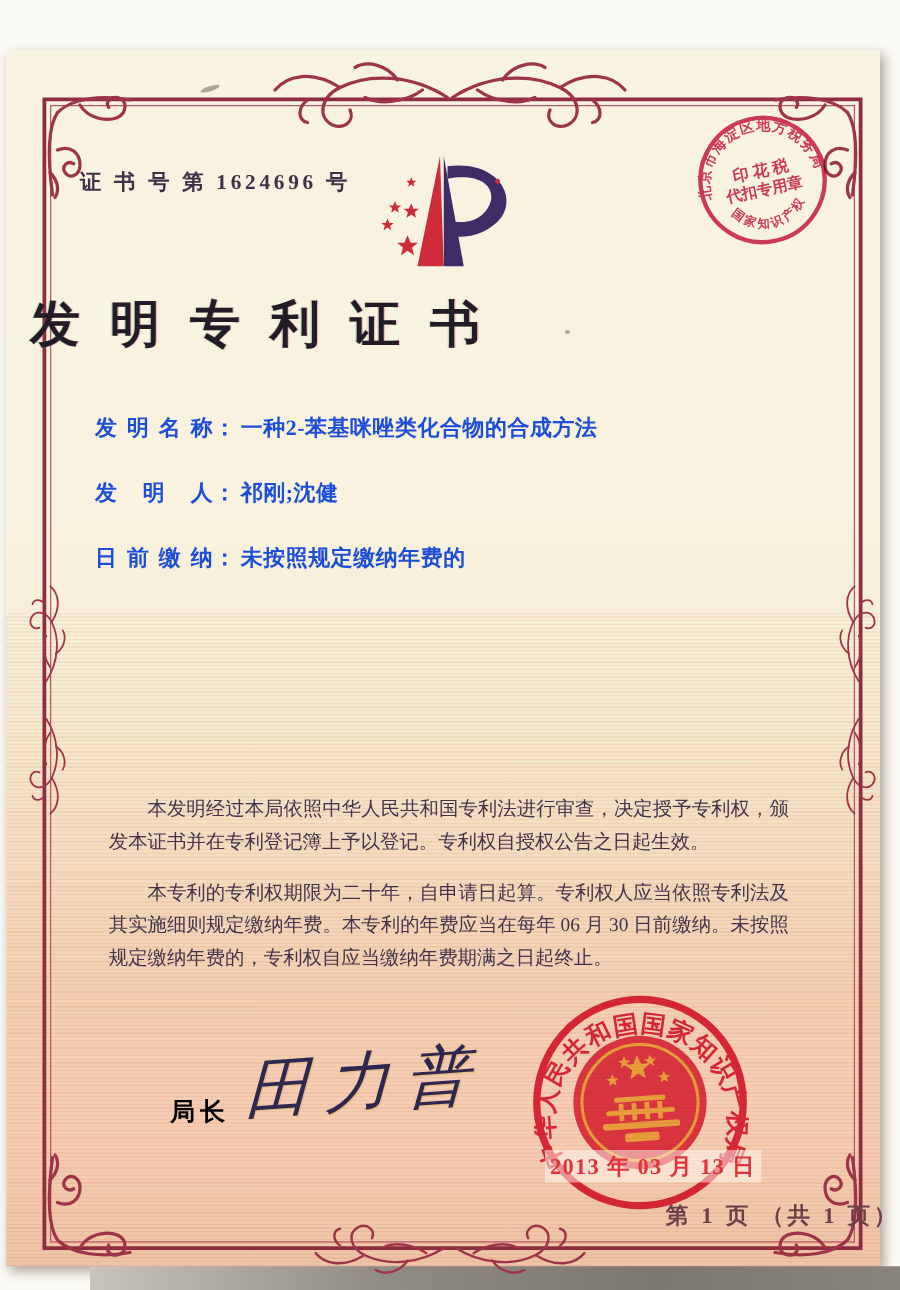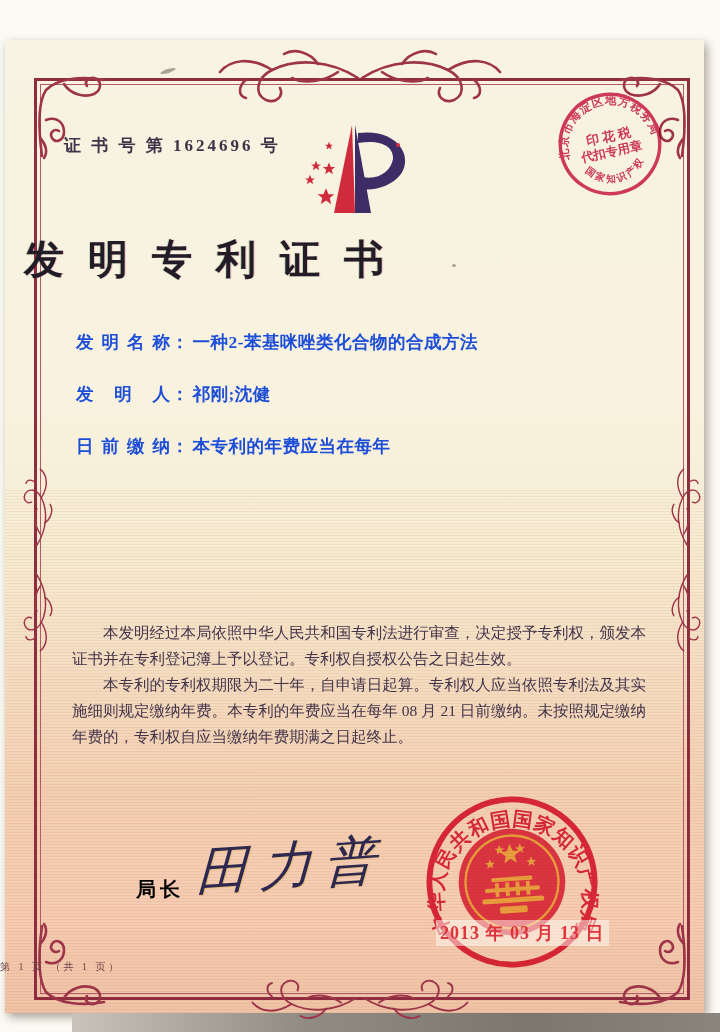--- a/index.html
+++ b/index.html
@@ -54,21 +54,21 @@
   .field-label{
     display:inline-block;width:94px;text-align:justify;text-align-last:justify;
     vertical-align:top;
   }
   .field-colon{display:inline-block;margin:0 4px 0 1px;}
   .field-value{letter-spacing:.5px;}
   .body-text{
     position:absolute;left:72px;right:74px;top:620px;
     font-size:15.5px;line-height:26px;color:#42344a;text-align:justify;
   }
-  .body-text p{margin:0;text-indent:2em;}
+  .body-text p{margin:15px;text-indent:2em;}
   
   .signer-label{
     position:absolute;left:136px;top:876px;font-size:20px;
     color:#000000;font-weight:600;letter-spacing:4px;
   }
   .signature{
     position:absolute;left:196px;top:830px;width:230px;
     font-size:52px;color:#2e2750;font-style:italic;letter-spacing:12px;
     transform:rotate(-4deg) skewX(-6deg);white-space:nowrap;
     text-shadow:1px 1px 0 rgba(200,170,40,.35);
@@ -77,22 +77,22 @@
   .seal-top{position:absolute;left:556px;top:90px;width:108px;height:108px;
     transform:rotate(-12deg);mix-blend-mode:multiply;opacity:.92;}
   .seal-bottom{position:absolute;left:426px;top:796px;width:172px;height:172px;
     transform:rotate(-4deg);mix-blend-mode:multiply;opacity:.95;}
   .seal-date{
     position:absolute;left:436px;top:920px;font-size:18px;font-weight:bold;
     color:#e0333c;letter-spacing:1px;background:rgba(255,252,244,.5);
     padding:1px 4px;white-space:nowrap;
   }
   .footer{
-    position:absolute;left:0;right:0;top:960px;text-align:left;
-    font-size:10px;color:#6d4048;letter-spacing:3px;font-weight:400;
+    position:absolute;left:0;right:0;top:960px;text-align:right;
+    font-size:18px;color:#6d4048;letter-spacing:3px;font-weight:700;
   }
 </style>
 </head>
 <body>
 
 <div class="page">
 
   <div class="paper">
     <div class="scanlines"></div>
   </div>
@@ -153,27 +153,27 @@
   <div class="title">发明专利证书</div>
 
   <div class="fields">
     <div class="field-row">
       <span class="field-label">发明名称</span><span class="field-colon">：</span><span class="field-value">一种2-苯基咪唑类化合物的合成方法</span>
     </div>
     <div class="field-row">
       <span class="field-label">发明人</span><span class="field-colon">：</span><span class="field-value">祁刚;沈健</span>
     </div>
     <div class="field-row">
-      <span class="field-label">日前缴纳</span><span class="field-colon">：</span><span class="field-value">本专利的年费应当在每年</span>
+      <span class="field-label">日前缴纳</span><span class="field-colon">：</span><span class="field-value">未按照规定缴纳年费的</span>
     </div>
   </div>
 
   <div class="body-text">
     <p>本发明经过本局依照中华人民共和国专利法进行审查，决定授予专利权，颁发本证书并在专利登记簿上予以登记。专利权自授权公告之日起生效。</p>
-    <p>本专利的专利权期限为二十年，自申请日起算。专利权人应当依照专利法及其实施细则规定缴纳年费。本专利的年费应当在每年 08 月 21 日前缴纳。未按照规定缴纳年费的，专利权自应当缴纳年费期满之日起终止。</p>
+    <p>本专利的专利权期限为二十年，自申请日起算。专利权人应当依照专利法及其实施细则规定缴纳年费。本专利的年费应当在每年 06 月 30 日前缴纳。未按照规定缴纳年费的，专利权自应当缴纳年费期满之日起终止。</p>
   </div>
 
   <div class="signer-label">局长</div>
   <div class="signature">田力普</div>
 
   <svg class="seal-top" viewBox="0 0 100 100">
     <circle cx="50" cy="50" r="46" fill="none" stroke="#d02b55" stroke-width="3.2"></circle>
     <defs>
       <path id="ts-top" d="M 11,62 A 40,40 0 1 1 89,62"></path>
       <path id="ts-bot" d="M 20,66 A 33,33 0 0 0 80,66"></path>

